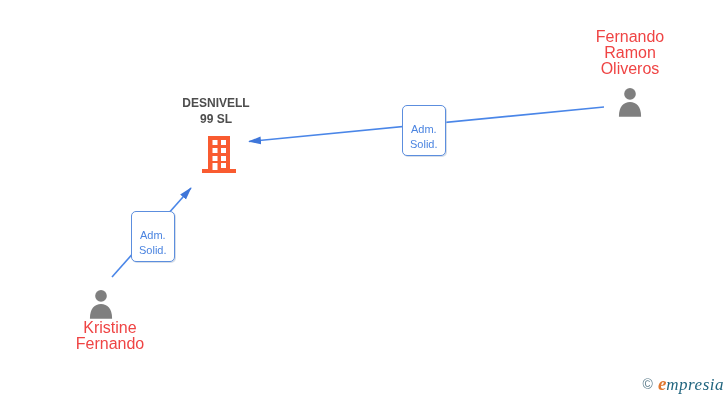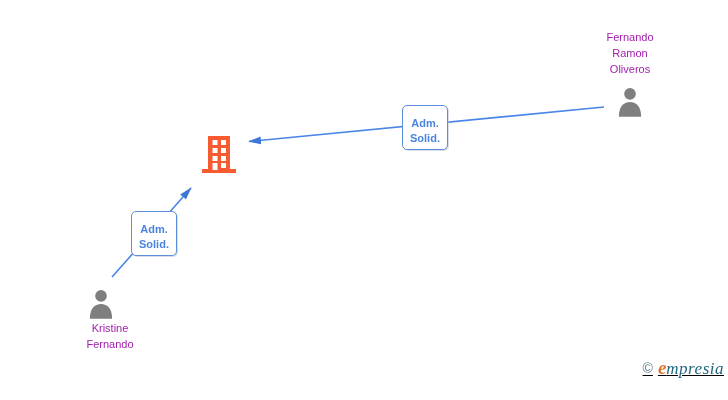--- a/index.html
+++ b/index.html
@@ -11,37 +11,36 @@
   .edge-line{stroke:#4a86e8;stroke-width:1.6;fill:none;}
   .company-name{
     position:absolute;left:146px;top:95px;width:140px;text-align:center;
     font-size:12px;line-height:16px;font-weight:bold;color:#4d4d4d;cursor:pointer;
   }
   .company-name span{display:block;}
   .building-svg{position:absolute;left:202px;top:134px;}
   .person-icon{position:absolute;}
   .person-name{
     position:absolute;width:104px;text-align:center;
-    font-size:11px;line-height:16px;color:#a21caf;cursor:pointer;
+    font-size:16px;line-height:16px;color:#ef4444;cursor:pointer;
   }
   .person-name span{display:block;}
   .name-fernando{left:578px;top:29px;}
   .name-kristine{left:58px;top:320px;}
   .edge-label{
     position:absolute;background:#ffffff;border:1px solid #5c8ede;border-radius:5px;
     color:#4b84e0;font-size:11px;line-height:15px;text-align:center;
-    padding:10px 7px 3px;box-shadow:1px 1px 0 rgba(175,190,210,0.5);font-weight:bold;
+    padding:16px 7px 3px;box-shadow:1px 1px 0 rgba(175,190,210,0.5);
   }
   .edge-label span{display:block;}
   .edge-label-1{left:402px;top:105px;}
   .edge-label-2{left:131px;top:211px;}
   .brand{
-    position:absolute;right:4px;bottom:21px;white-space:nowrap;cursor:pointer;
+    position:absolute;right:4px;bottom:5px;white-space:nowrap;cursor:pointer;
     font-family:"Liberation Serif","DejaVu Serif",serif;
-    text-decoration:underline;
   }
   .brand .copy{
     font-size:14px;color:#61808f;margin-right:5px;vertical-align:1px;
     font-family:"Liberation Sans",sans-serif;
   }
   .brand .b1{font-style:italic;font-size:19px;color:#e0772f;font-weight:bold;}
   .brand .b2{font-style:italic;font-size:17px;color:#21657f;letter-spacing:0.5px;}
 </style>
 </head>
 <body>
@@ -60,20 +59,24 @@
 
   <div class="edge-label edge-label-1">
     <span>Adm.</span>
     <span>Solid.</span>
   </div>
   <div class="edge-label edge-label-2">
     <span>Adm.</span>
     <span>Solid.</span>
   </div>
 
+  <div class="company-name">
+    <span>DESNIVELL</span>
+    <span>99 SL</span>
+  </div>
   <svg class="building-svg" width="34" height="40" viewBox="0 0 34 40">
     <rect x="6" y="2" width="22" height="34" fill="#f95b30"></rect>
     <rect x="0" y="35" width="34" height="4" fill="#f95b30"></rect>
     <rect x="10.5" y="6" width="5" height="5" fill="#ffffff"></rect>
     <rect x="19" y="6" width="5" height="5" fill="#ffffff"></rect>
     <rect x="10.5" y="14" width="5" height="5" fill="#ffffff"></rect>
     <rect x="19" y="14" width="5" height="5" fill="#ffffff"></rect>
     <rect x="10.5" y="22" width="5" height="5" fill="#ffffff"></rect>
     <rect x="19" y="22" width="5" height="5" fill="#ffffff"></rect>
     <rect x="10.5" y="29" width="5" height="7" fill="#ffffff"></rect>

